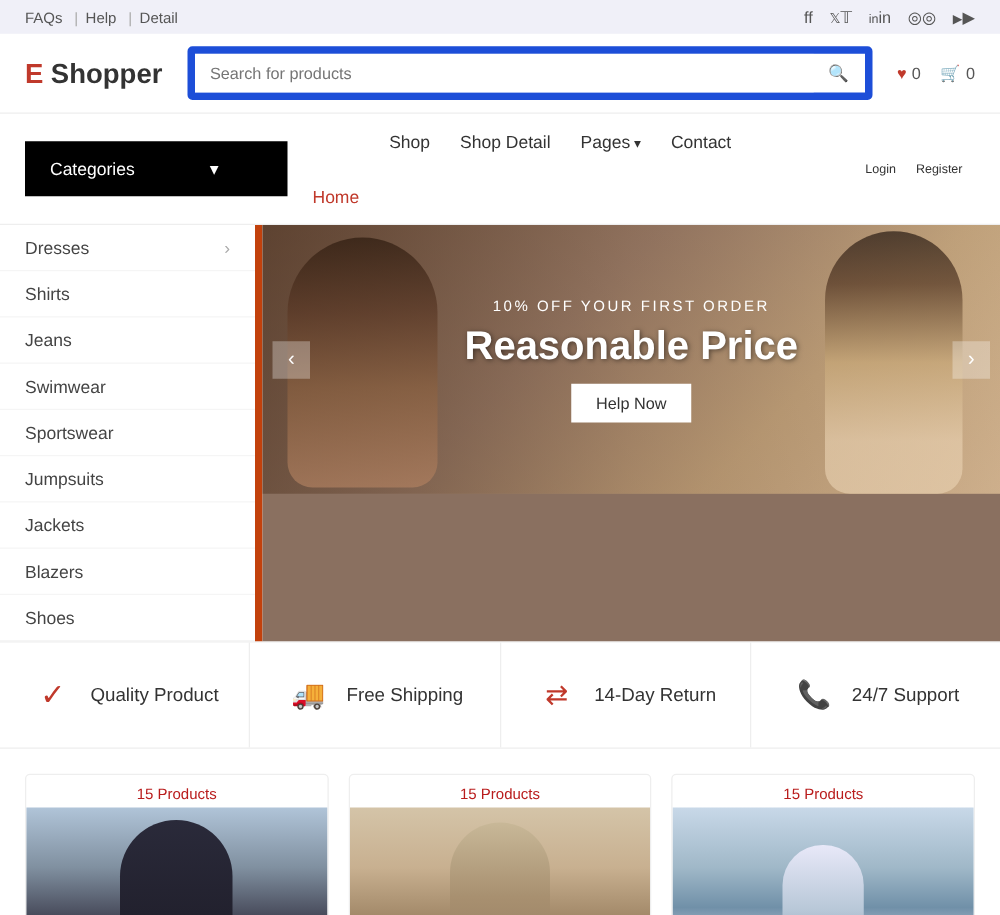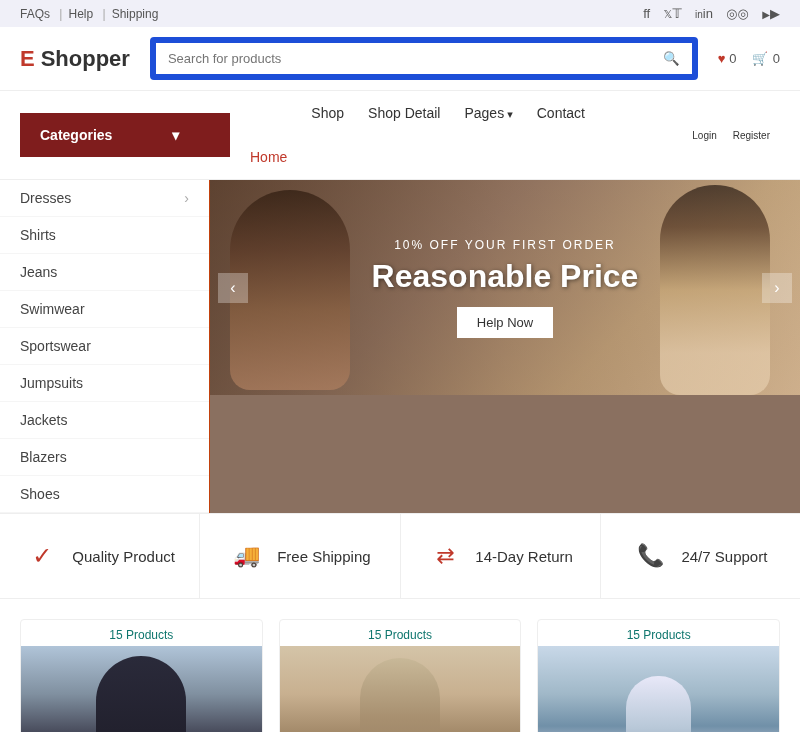--- a/index.html
+++ b/index.html
@@ -79,30 +79,29 @@
     .header-icon .icon-cart { color: #c0392b; }
 
     
     .nav-bar {
       display: flex;
       align-items: center;
       padding: 0 20px;
       border-bottom: 1px solid #eee;
     }
     .categories-btn {
-      background: #7f1d1d;
+      background: #000000;
       color: #fff;
       padding: 14px 20px;
       display: flex;
       align-items: center;
       gap: 60px;
       cursor: pointer;
       font-size: 14px;
       min-width: 210px;
-      font-weight: bold;
     }
     .nav-links {
       display: flex;
       gap: 24px;
       padding: 14px 20px;
       flex: 1;
     }
     .nav-link {
       color: #333;
       text-decoration: none;
@@ -125,21 +124,21 @@
 
     
     .main-content {
       display: flex;
     }
 
     
     .sidebar {
       width: 210px;
       min-width: 210px;
-      border-right: 1px solid #c2410c;
+      border-right: 6px solid #c2410c;
     }
     .sidebar-item {
       padding: 10px 20px;
       border-bottom: 1px solid #f5f5f5;
       font-size: 14px;
       color: #444;
       cursor: pointer;
       display: flex;
       justify-content: space-between;
       align-items: center;
@@ -275,21 +274,21 @@
     .category-card {
       flex: 1;
       border: 1px solid #eee;
       border-radius: 4px;
       overflow: hidden;
       cursor: pointer;
     }
     .category-count {
       text-align: center;
       font-size: 12px;
-      color: #0f766e;
+      color: #b91c1c;
       padding: 8px 0 4px;
     }
     .category-image {
       width: 100%;
       height: 160px;
       display: flex;
       align-items: flex-end;
       justify-content: center;
       position: relative;
       overflow: hidden;
@@ -330,21 +329,21 @@
     .icon-yt::before { content: '▶'; font-size: 10px; }
     .nav-pages::after { content: ' ▾'; font-size: 11px; }
   </style>
 </head>
 <body>
 
 <div class="top-bar">
   <div class="top-bar-links">
     <span>FAQs</span>
     <span>Help</span>
-    <span>Shipping</span>
+    <span>Detail</span>
   </div>
   <div class="social-icons">
     <span class="icon-fb">f</span>
     <span class="icon-tw">𝕋</span>
     <span class="icon-li">in</span>
     <span class="icon-ig">◎</span>
     <span class="icon-yt">▶</span>
   </div>
 </div>
 

